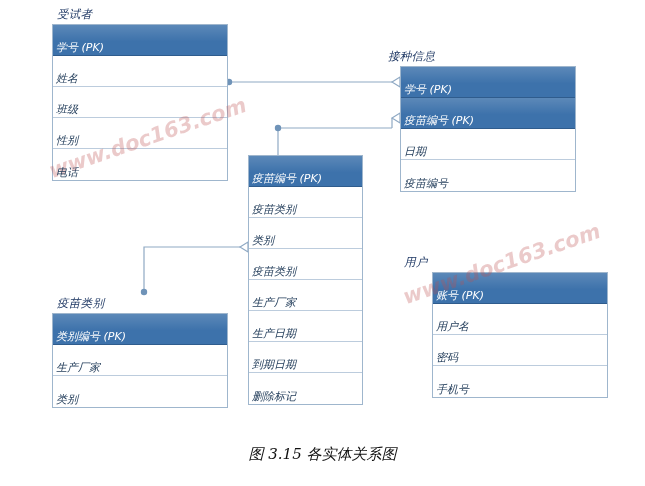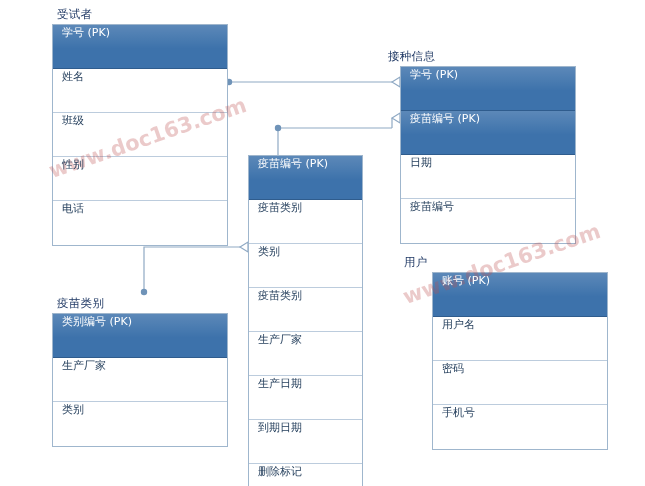--- a/index.html
+++ b/index.html
@@ -13,42 +13,43 @@
     font-family: "DejaVu Sans", "Liberation Sans", sans-serif;
     overflow: hidden;
     position: relative;
   }
   #canvas {
     position: absolute;
     left: 0;
     top: 0;
     width: 645px;
     height: 486px;
+    font-style: italic;
   }
   .entity {
     position: absolute;
     border: 1px solid #9fb6cd;
     background: #ffffff;
     box-sizing: border-box;
   }
   .entity-title {
     position: absolute;
     font-size: 11.5px;
     color: #1f3864;
     white-space: nowrap;
     letter-spacing: 0.3px;
   }
   .attr {
     position: relative;
-    height: 44px;
+    height: 31px;
     box-sizing: border-box;
     border-bottom: 1px solid #bcccdd;
     display: flex;
-    align-items: flex-start;
-    padding-left: 9px;
+    align-items: flex-end;
+    padding-left: 3px;
     font-size: 11px;
     color: #27415e;
     background: #ffffff;
   }
   .attr:last-child {
     border-bottom: none;
   }
   .attr.pk {
     background: #3d72ab;
     color: #ffffff;
@@ -222,13 +223,14 @@
         <span class="attr-label">密码</span>
       </div>
     <div class="attr">
         <span class="attr-label">手机号</span>
       </div>
   </div>
 
   <div class="watermark wm1">www.doc163.com</div>
   <div class="watermark wm2">www.doc163.com</div>
 
+  <div class="caption" style="top:445px;">图 3.15  各实体关系图</div>
 </div>
 
 </body></html>

